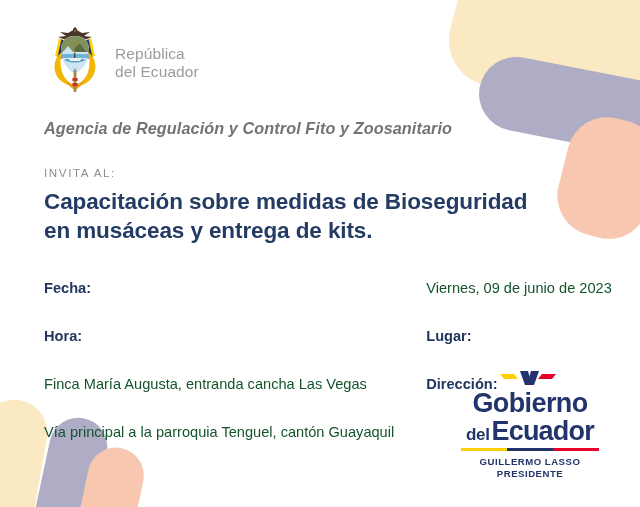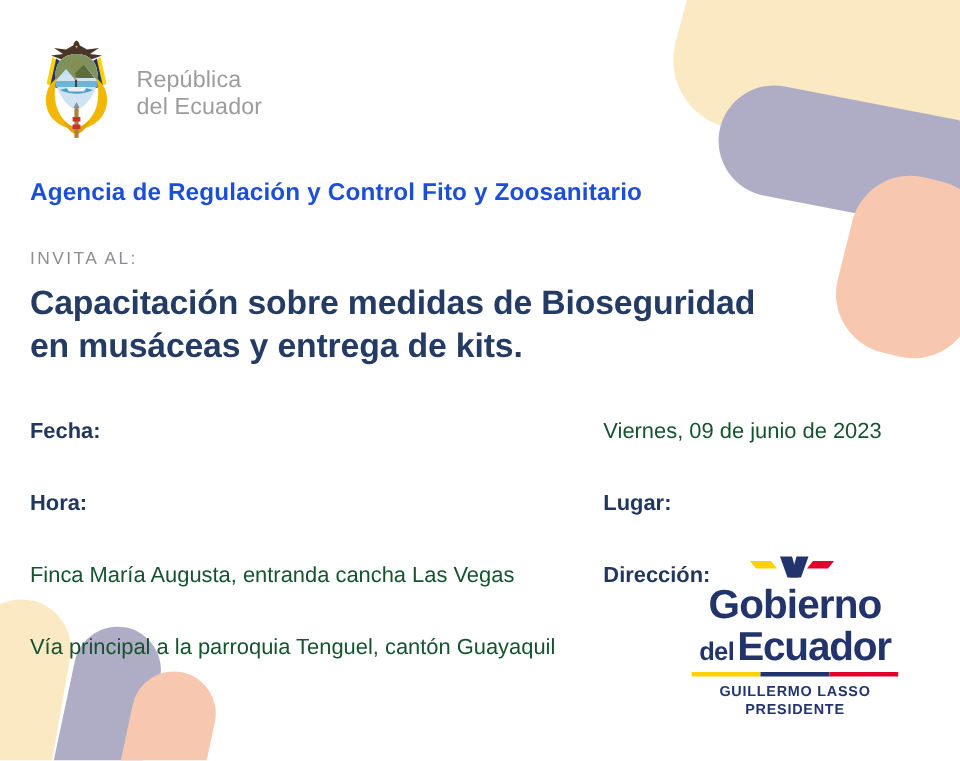--- a/index.html
+++ b/index.html
@@ -85,21 +85,21 @@
     border-radius: 28px;
     left: 82px;
     bottom: -52px;
     transform: rotate(12deg);
   }
 
   
   .content {
     position: relative;
     z-index: 3;
-    padding: 0 20px;
+    padding: 0 44px;
   }
 
   
   .header-lockup {
     display: flex;
     align-items: center;
     gap: 9px;
     padding-top: 22px;
   }
   .coat-of-arms {
@@ -113,24 +113,25 @@
     font-size: 15.5px;
     line-height: 1.18;
     font-weight: 400;
     letter-spacing: .1px;
     padding-top: 6px;
   }
   .republica span { display: block; }
 
   .agency-title {
     margin-top: 21px;
-    color: #1d4ed8;
+    color: #737373;
     font-size: 16.2px;
     font-weight: bold;
     letter-spacing: .1px;
+    font-style: italic;
   }
 
   .invita {
     margin-top: 28px;
     color: #8d8d93;
     font-size: 11.6px;
     letter-spacing: 1.6px;
     font-weight: 400;
   }
 

